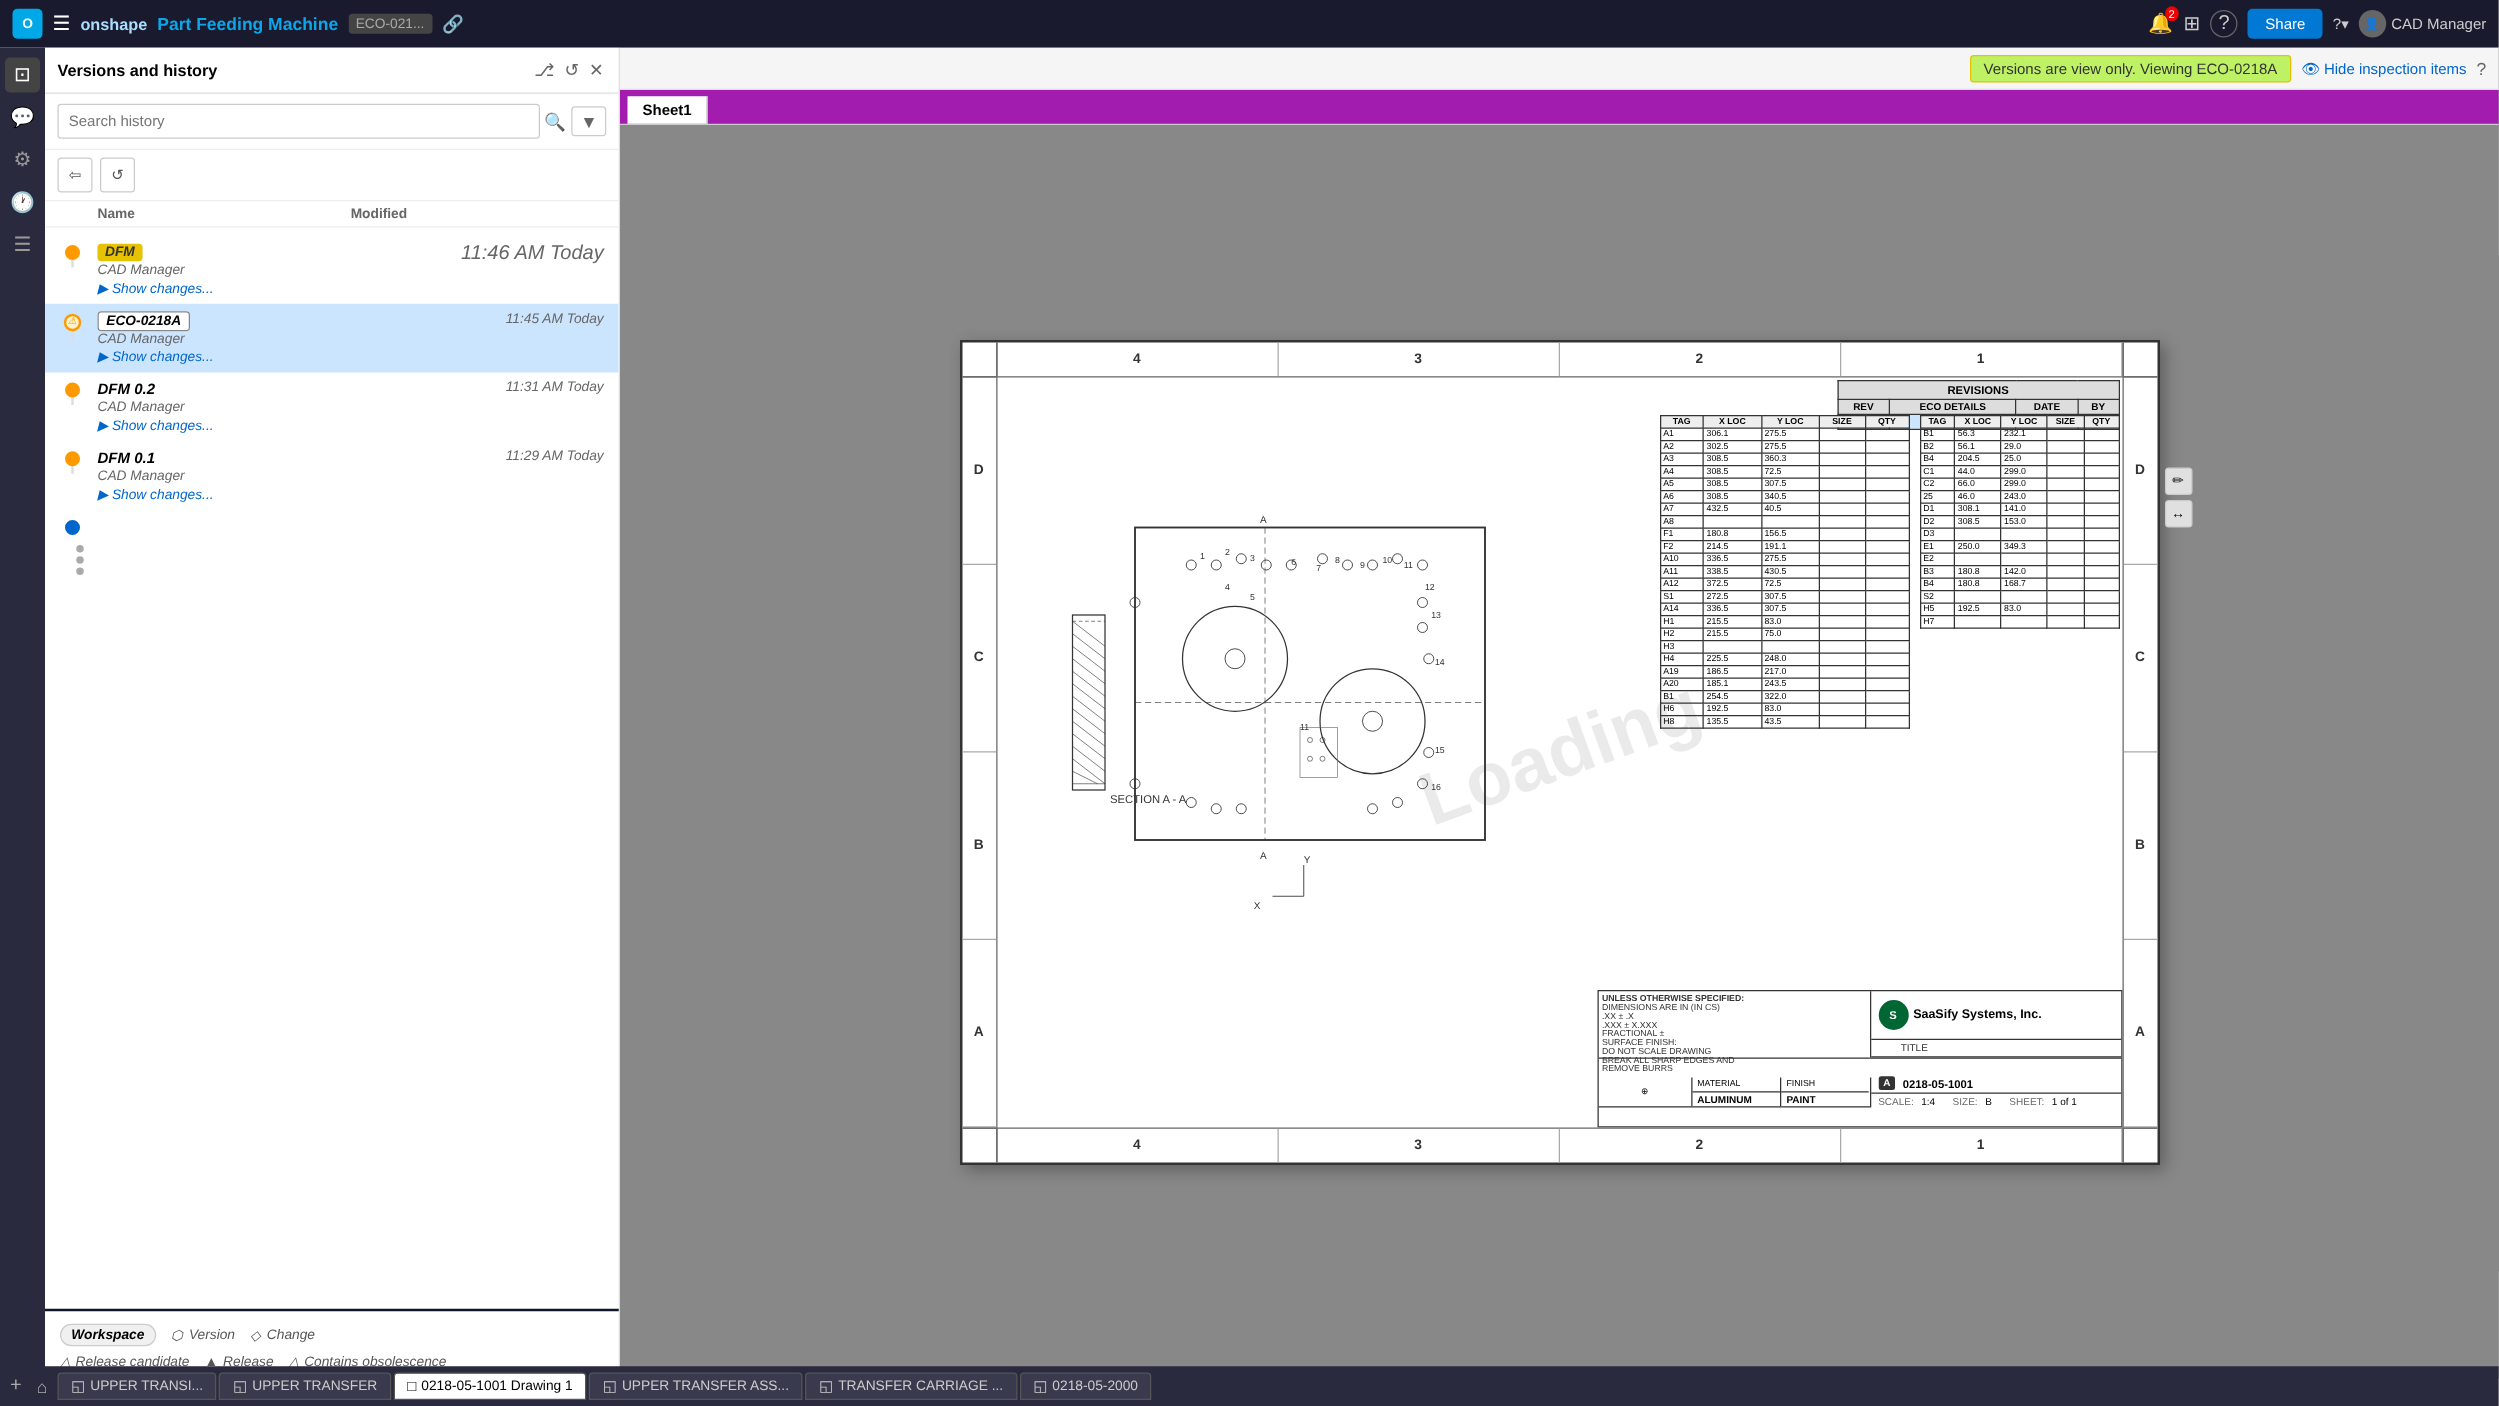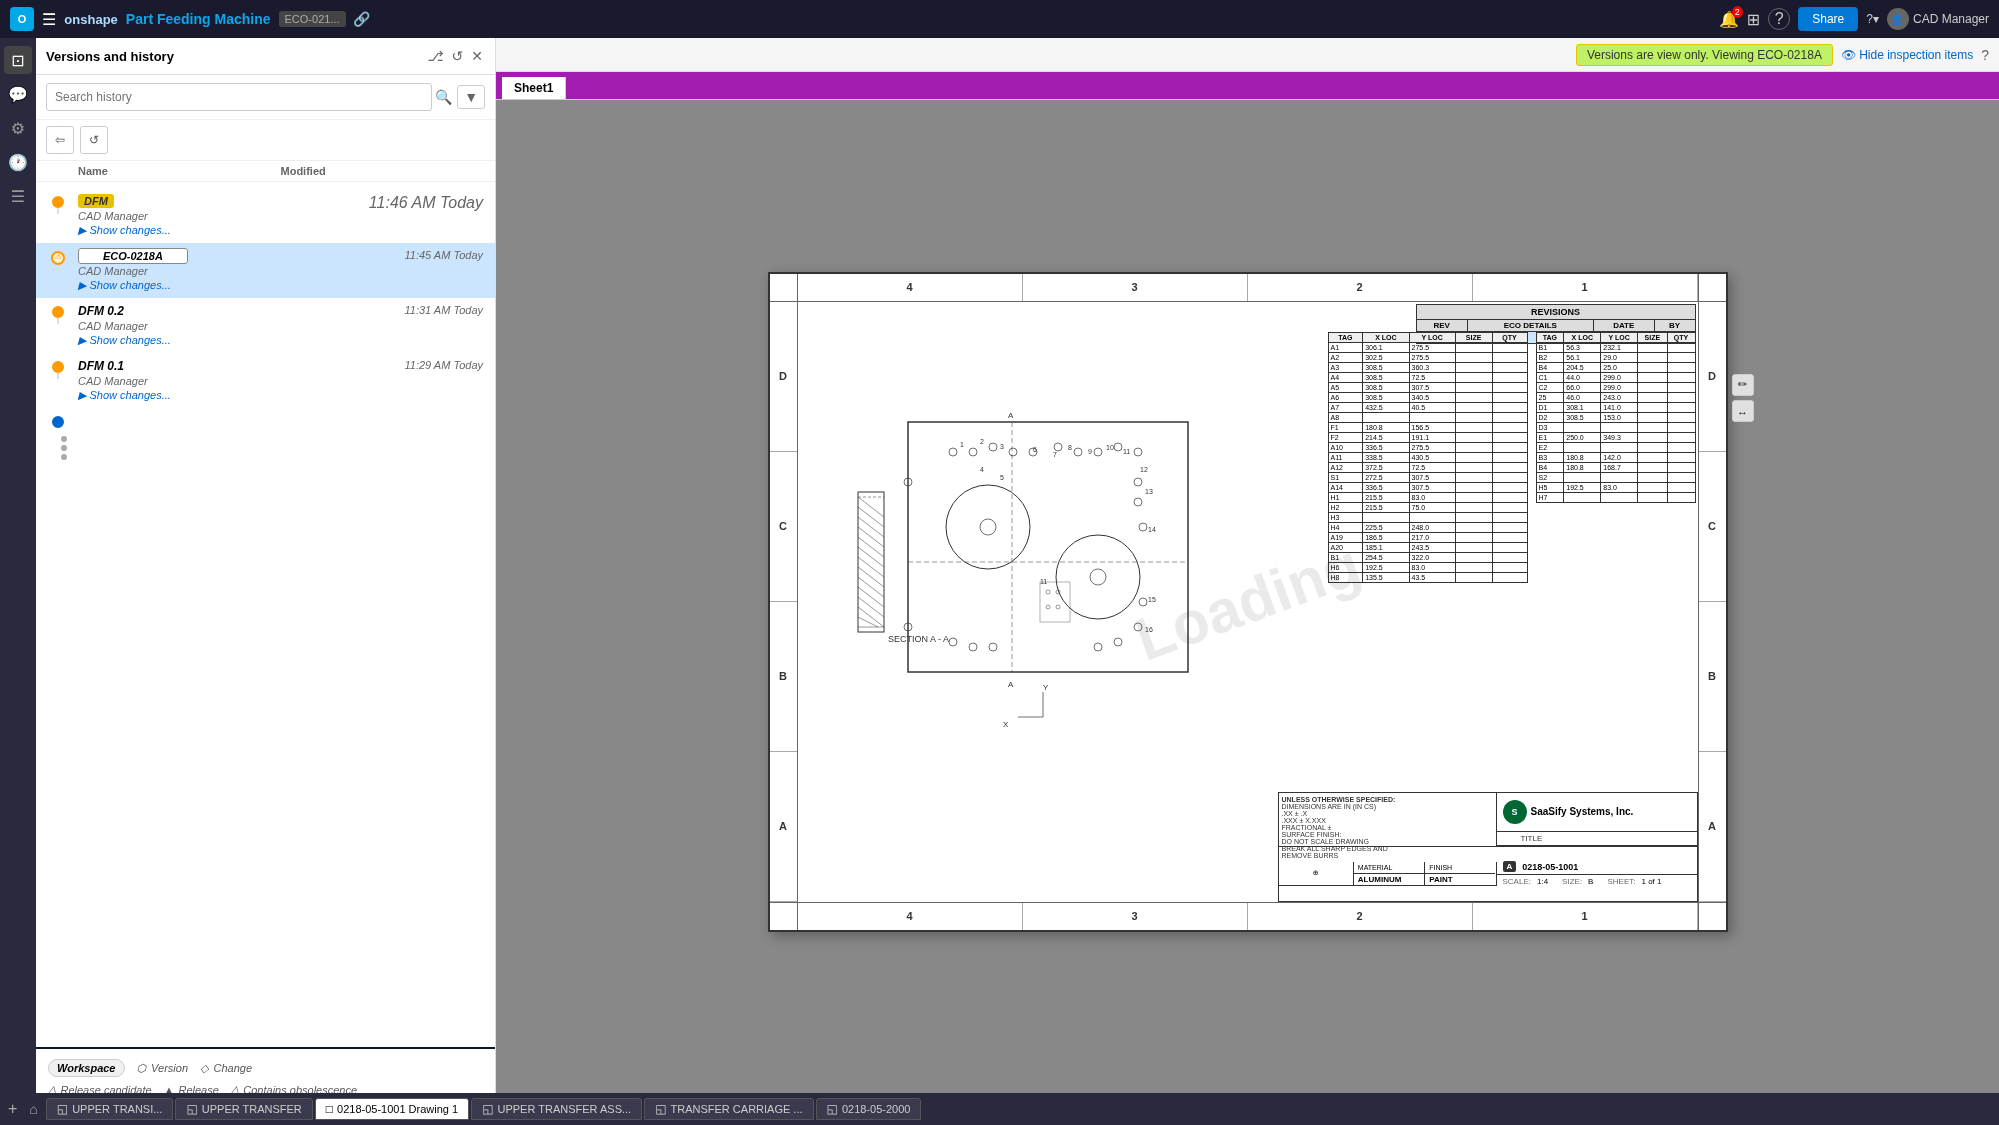--- a/index.html
+++ b/index.html
@@ -43,21 +43,21 @@
     .version-item.selected { background: #cce5ff; }
     .version-timeline { width: 20px; display: flex; flex-direction: column; align-items: center; position: relative; padding-top: 2px; }
     .version-dot { width: 12px; height: 12px; border-radius: 50%; border: 2px solid #888; background: #fff; z-index: 1; flex-shrink: 0; }
     .version-dot.orange { background: #f90; border-color: #f90; }
     .version-dot.warning { background: #f90; border-color: #f90; width: 14px; height: 14px; }
     .version-dot.blue { background: #0066cc; border-color: #0066cc; }
     .version-line { position: absolute; left: 50%; top: 12px; bottom: -6px; width: 2px; background: #ddd; transform: translateX(-50%); }
     .version-info { flex: 1; }
     .version-name { font-size: 12px; font-weight: bold; }
     .version-name .dfm-badge { background: #e6c200; color: #333; padding: 1px 6px; border-radius: 3px; font-size: 11px; }
-    .version-name .eco-badge { background: #fff; border: 1px solid #888; padding: 1px 24px; border-radius: 3px; font-size: 11px; }
+    .version-name .eco-badge { background: #fff; border: 1px solid #888; padding: 1px 6px; border-radius: 3px; font-size: 11px; }
     .version-meta { font-size: 11px; color: #666; margin-top: 2px; }
     .show-changes { font-size: 11px; color: #0066cc; cursor: pointer; display: flex; align-items: center; gap: 2px; margin-top: 2px; }
 
     #columns-header { display: flex; padding: 4px 12px 4px 42px; border-bottom: 1px solid #eee; color: #666; font-size: 11px; font-weight: bold; }
     #columns-header .col-name { flex: 1; }
     #columns-header .col-modified { flex: 1; }
     .branch-link { color: #0066cc; cursor: pointer; text-decoration: underline; }
 
     
     #versions-footer { padding: 10px 12px; border-top: 2px solid #0f172a; font-style: italic; }
@@ -328,21 +328,21 @@
           <div class="grid-cell-v">D</div>
           <div class="grid-cell-v">C</div>
           <div class="grid-cell-v">B</div>
           <div class="grid-cell-v">A</div>
           <div style="height:28px;border-top:1px solid #666;"></div>
         </div>
 
         <div id="drawing-content">
           <div class="drawing-watermark">Loading</div>
 
-          <table class="revisions-table" style="top:2px;right:2px;width:280px;">
+          <table class="revisions-table" style="top:2px;right:2px;width:226px;">
             <tbody>
                 <tr>
               <th colspan="4" style="text-align:center;background:#ddd;font-size:9px;padding:2px 4px;">REVISIONS</th>
             </tr>
             <tr>
               <th>REV</th>
               <th>ECO DETAILS</th>
               <th>DATE</th>
               <th>BY</th>
             </tr>

